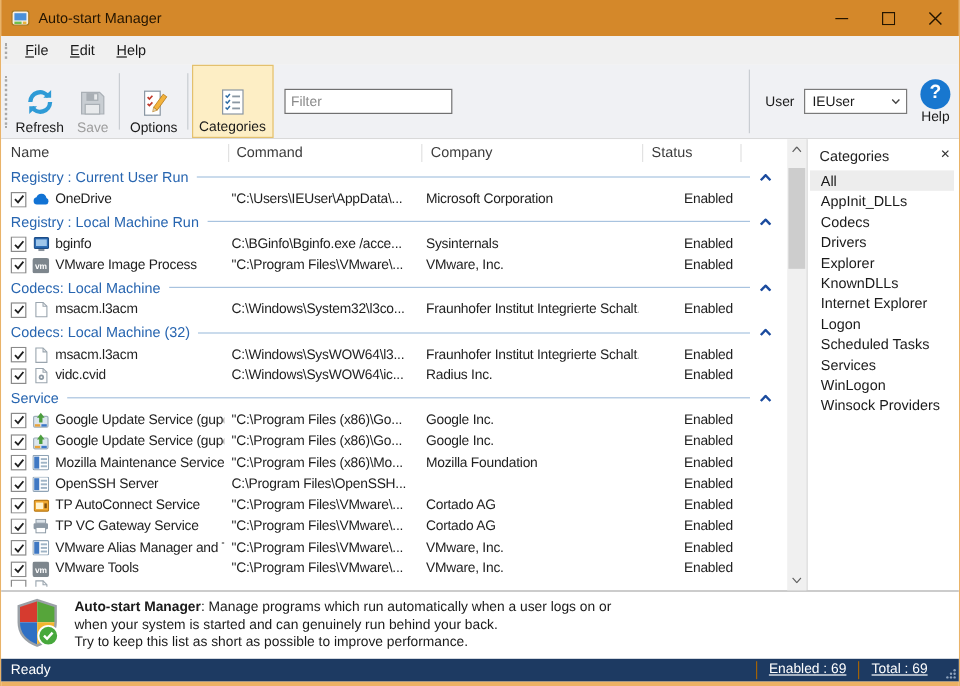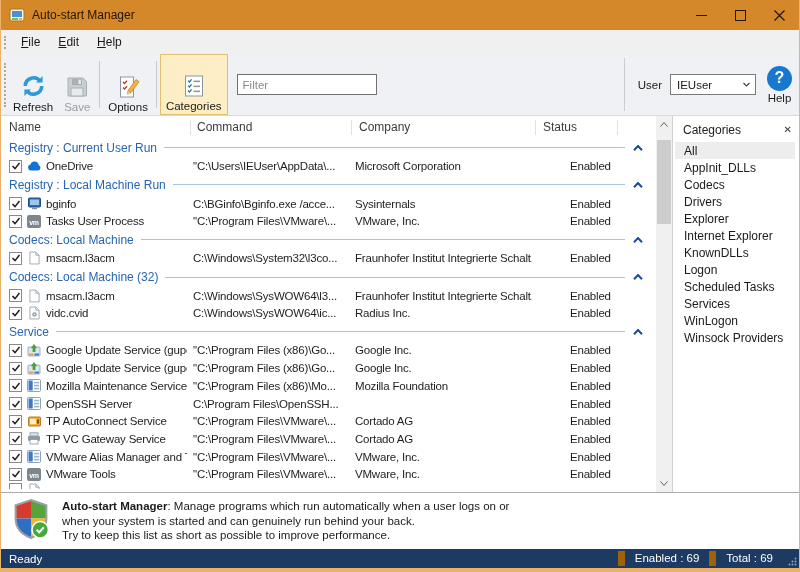--- a/index.html
+++ b/index.html
@@ -80,21 +80,21 @@
 
   
   .infopanel{height:57px;border-top:1px solid #ABABAB;display:flex;align-items:center;padding:0 10px;box-sizing:border-box;flex:0 0 auto;background:#fff;}
   .info-text{margin-left:11px;font-size:11.5px;line-height:14.5px;color:#1a1a1a;}
   .info-bold{font-weight:bold;}
 
   
   .statusbar{height:19px;background:var(--statusbar,#1D3A62);color:#fff;display:flex;align-items:center;font-size:11.5px;flex:0 0 auto;}
   .sb-ready{padding-left:8px;}
   .sb-right{margin-left:auto;display:flex;align-items:center;height:100%;}
-  .sb-cell{border-left:7px solid #a16207;padding:0 10px;display:flex;align-items:center;height:74%;}
+  .sb-cell{border-left:1px solid #a16207;padding:0 10px;display:flex;align-items:center;height:74%;text-decoration:underline;}
   .sb-grip{width:16px;height:100%;display:flex;align-items:flex-end;justify-content:flex-end;padding:0 2px 2px 0;box-sizing:border-box;}
 
   .bottomstrip{height:4px;background:#ECB164;flex:0 0 auto;}
 </style>
 </head>
 <body>
 
 <div class="window">
 
   <div class="titlebar">
@@ -285,21 +285,21 @@
                 <svg width="10" height="10" viewBox="0 0 10 10">
                   <path d="M1.5 5l2.5 2.6L8.5 2" stroke="#1f1f1f" stroke-width="1.5" fill="none"></path>
                 </svg>
               </span>
               <span class="row-icon">
                 <svg width="14" height="13" viewBox="0 0 14 13">
                   <rect width="14" height="13" rx="2" fill="#7D868D"></rect>
                   <text x="7" y="9.5" font-size="7" fill="#fff" text-anchor="middle" font-weight="bold" font-family="sans-serif">vm</text>
                 </svg>
               </span>
-              <span class="name-label">Tasks User Process</span>
+              <span class="name-label">VMware Image Process</span>
             </div>
             <div class="cell c-command">"C:\Program Files\VMware\...</div>
             <div class="cell c-company">VMware, Inc.</div>
             <div class="cell c-status">Enabled</div>
           </div>
           <div class="group-row">
             <span class="group-title">Codecs: Local Machine</span>
             <span class="group-line"></span>
             <span class="group-arrow">
               <svg width="10" height="6" viewBox="0 0 10 6">
@@ -581,22 +581,22 @@
       <div class="cat-head">
         <span>Categories</span>
         <span class="cat-close">✕</span>
       </div>
       <div class="cat-list">
           <div class="cat-item selected">All</div>
           <div class="cat-item">AppInit_DLLs</div>
           <div class="cat-item">Codecs</div>
           <div class="cat-item">Drivers</div>
           <div class="cat-item">Explorer</div>
+          <div class="cat-item">KnownDLLs</div>
           <div class="cat-item">Internet Explorer</div>
-          <div class="cat-item">KnownDLLs</div>
           <div class="cat-item">Logon</div>
           <div class="cat-item">Scheduled Tasks</div>
           <div class="cat-item">Services</div>
           <div class="cat-item">WinLogon</div>
           <div class="cat-item">Winsock Providers</div>
         </div>
     </div>
   </div>
 
   <div class="infopanel">

